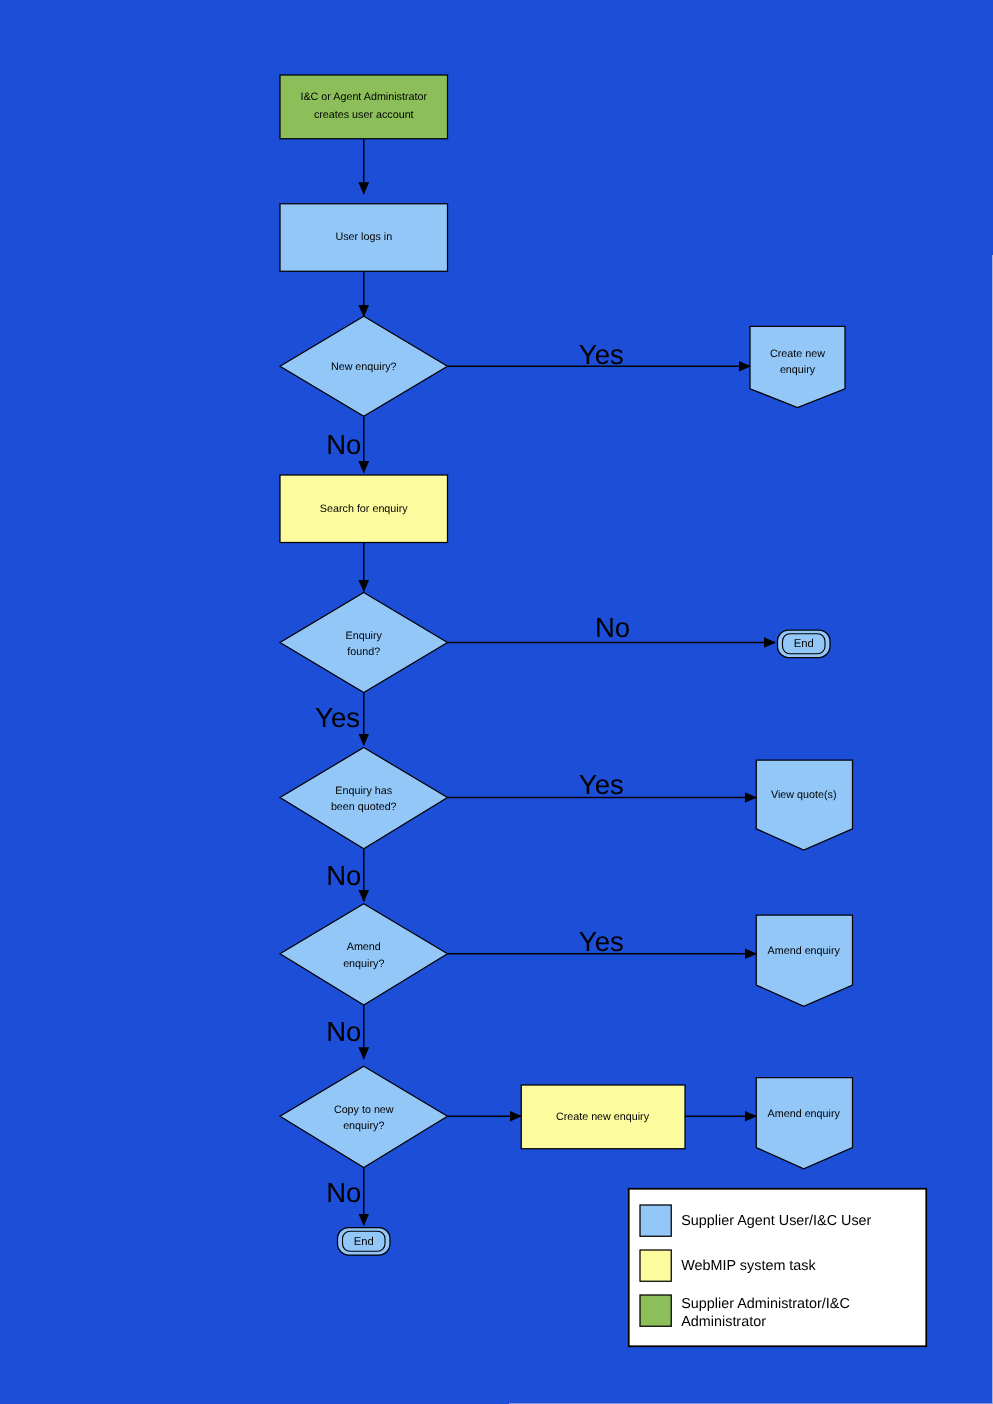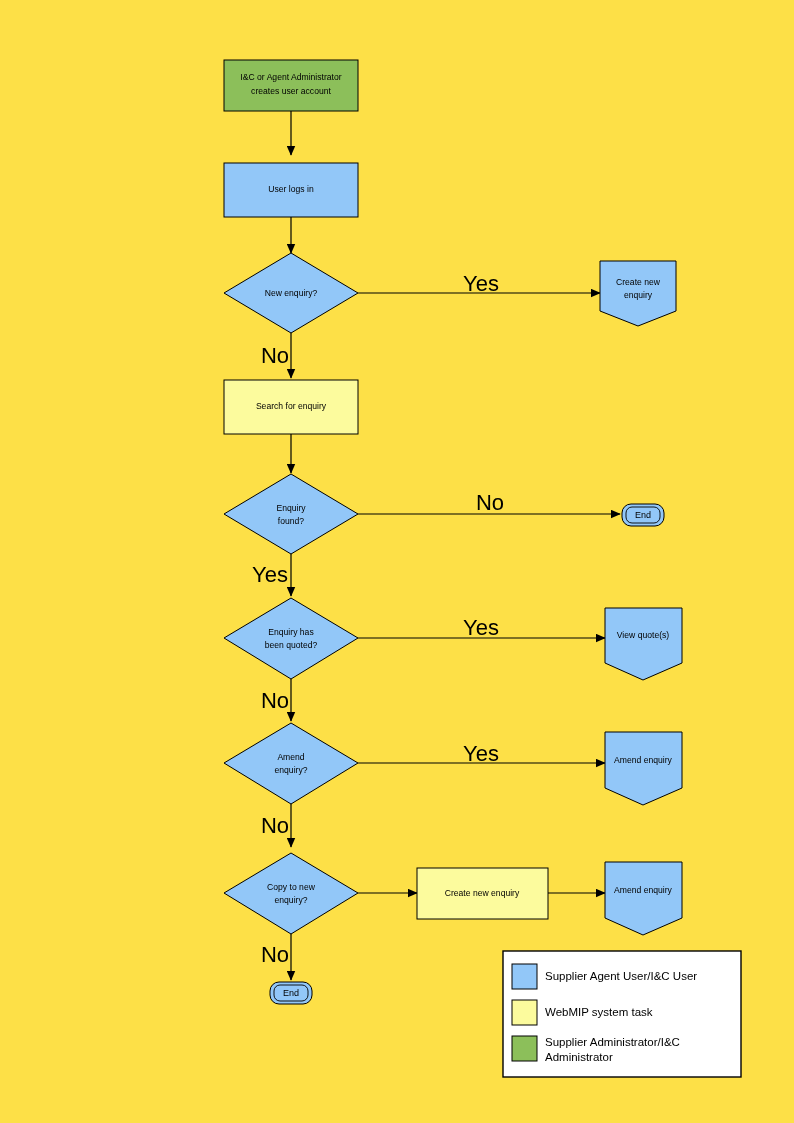--- a/index.html
+++ b/index.html
@@ -9,21 +9,21 @@
     background: #ffffff;
   }
   body {
     font-family: "Liberation Sans", sans-serif;
     -webkit-font-smoothing: none;
   }
   #canvas {
     position: relative;
     width: 794px;
     height: 1123px;
-    background: #fde047;
+    background: #1d4ed8;
     overflow: hidden;
   }
   #flow-svg {
     position: absolute;
     left: 0;
     top: 0;
     width: 794px;
     height: 1123px;
   }
   .node-text {

